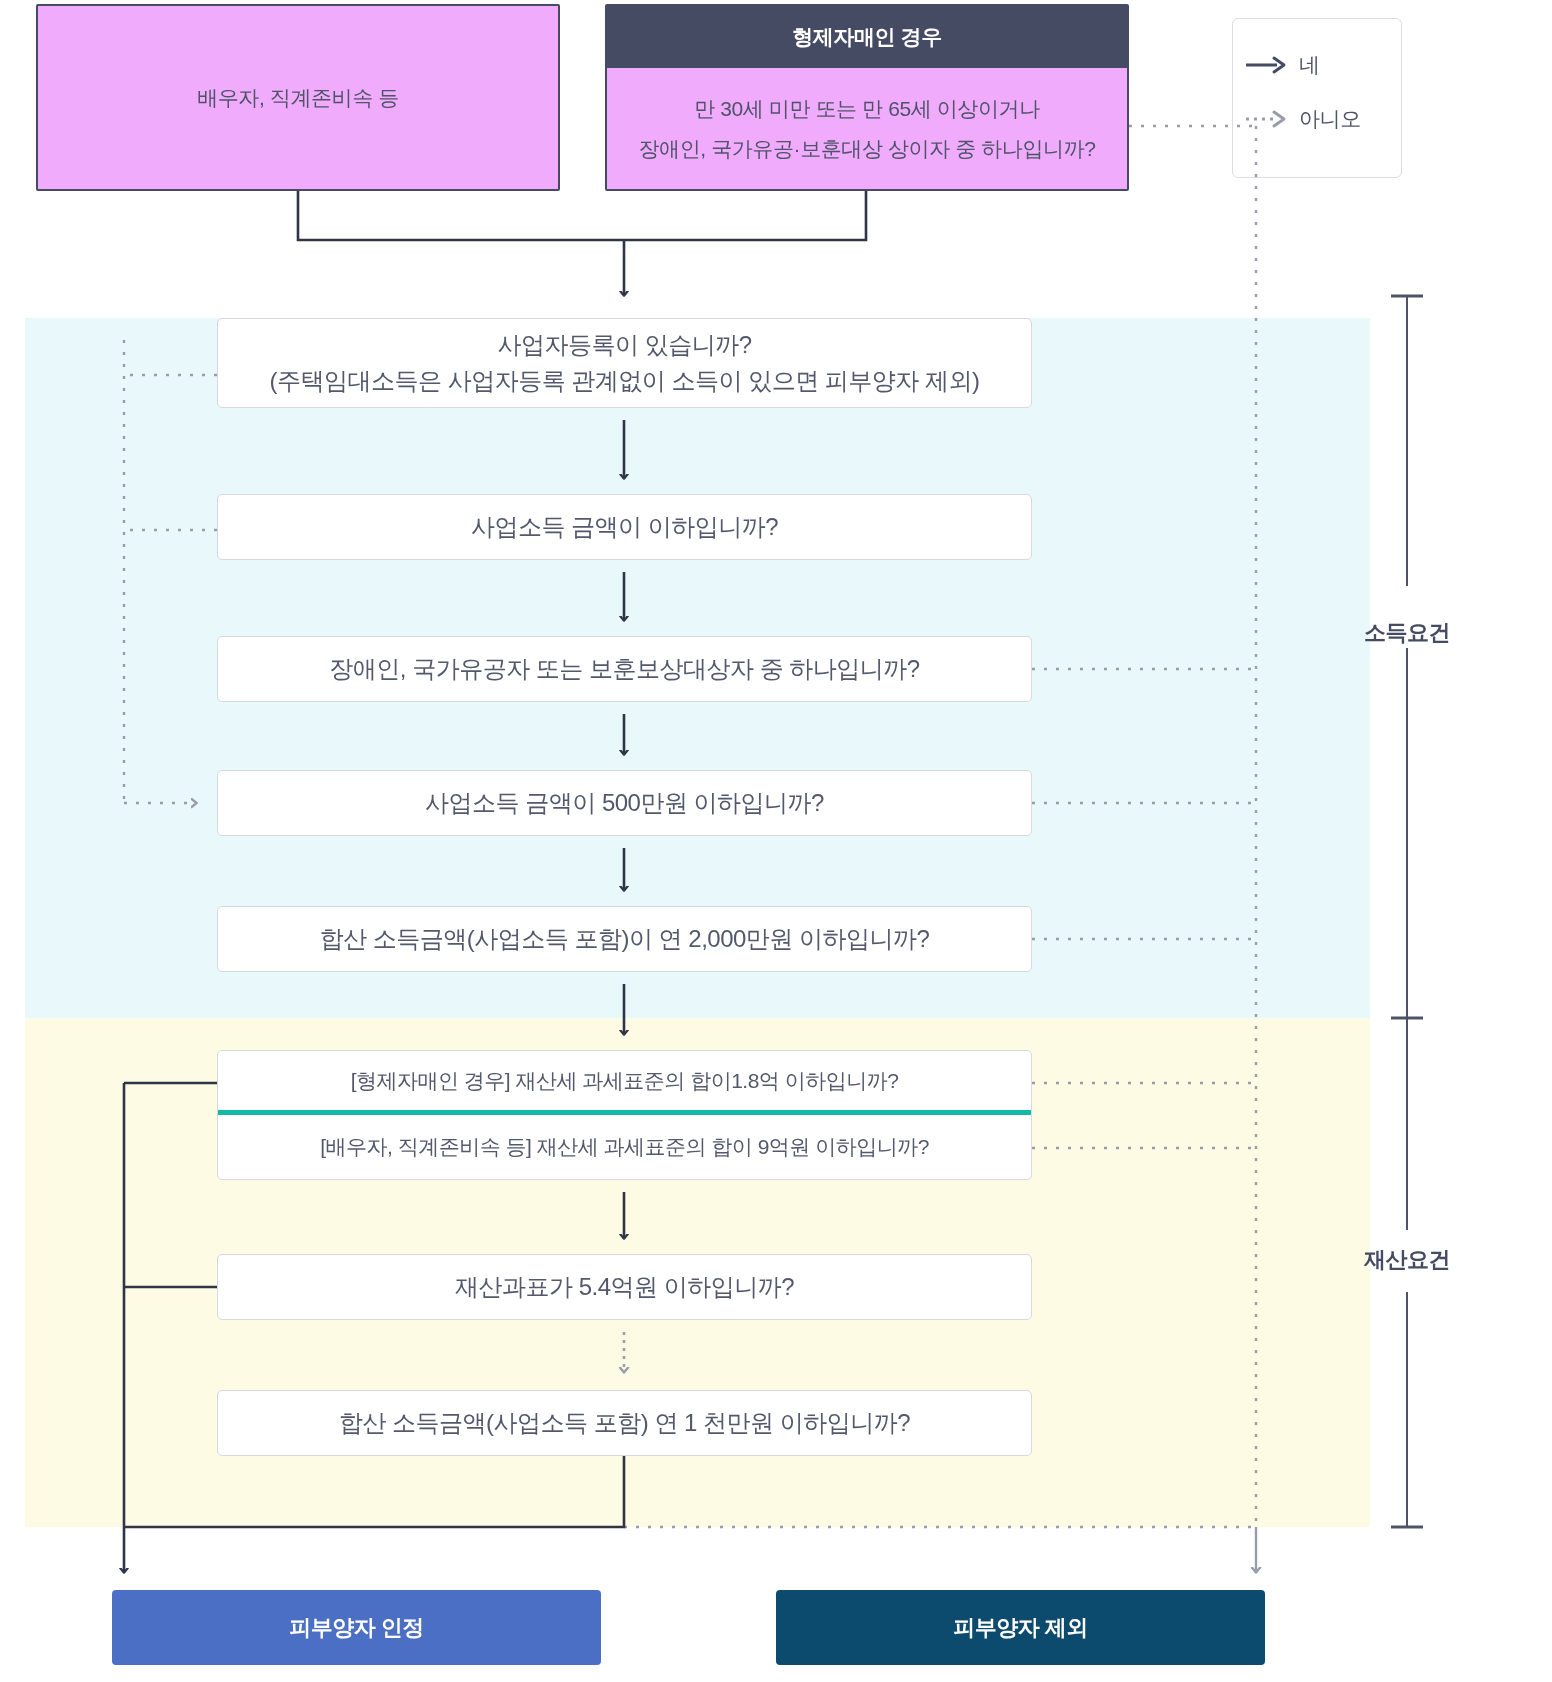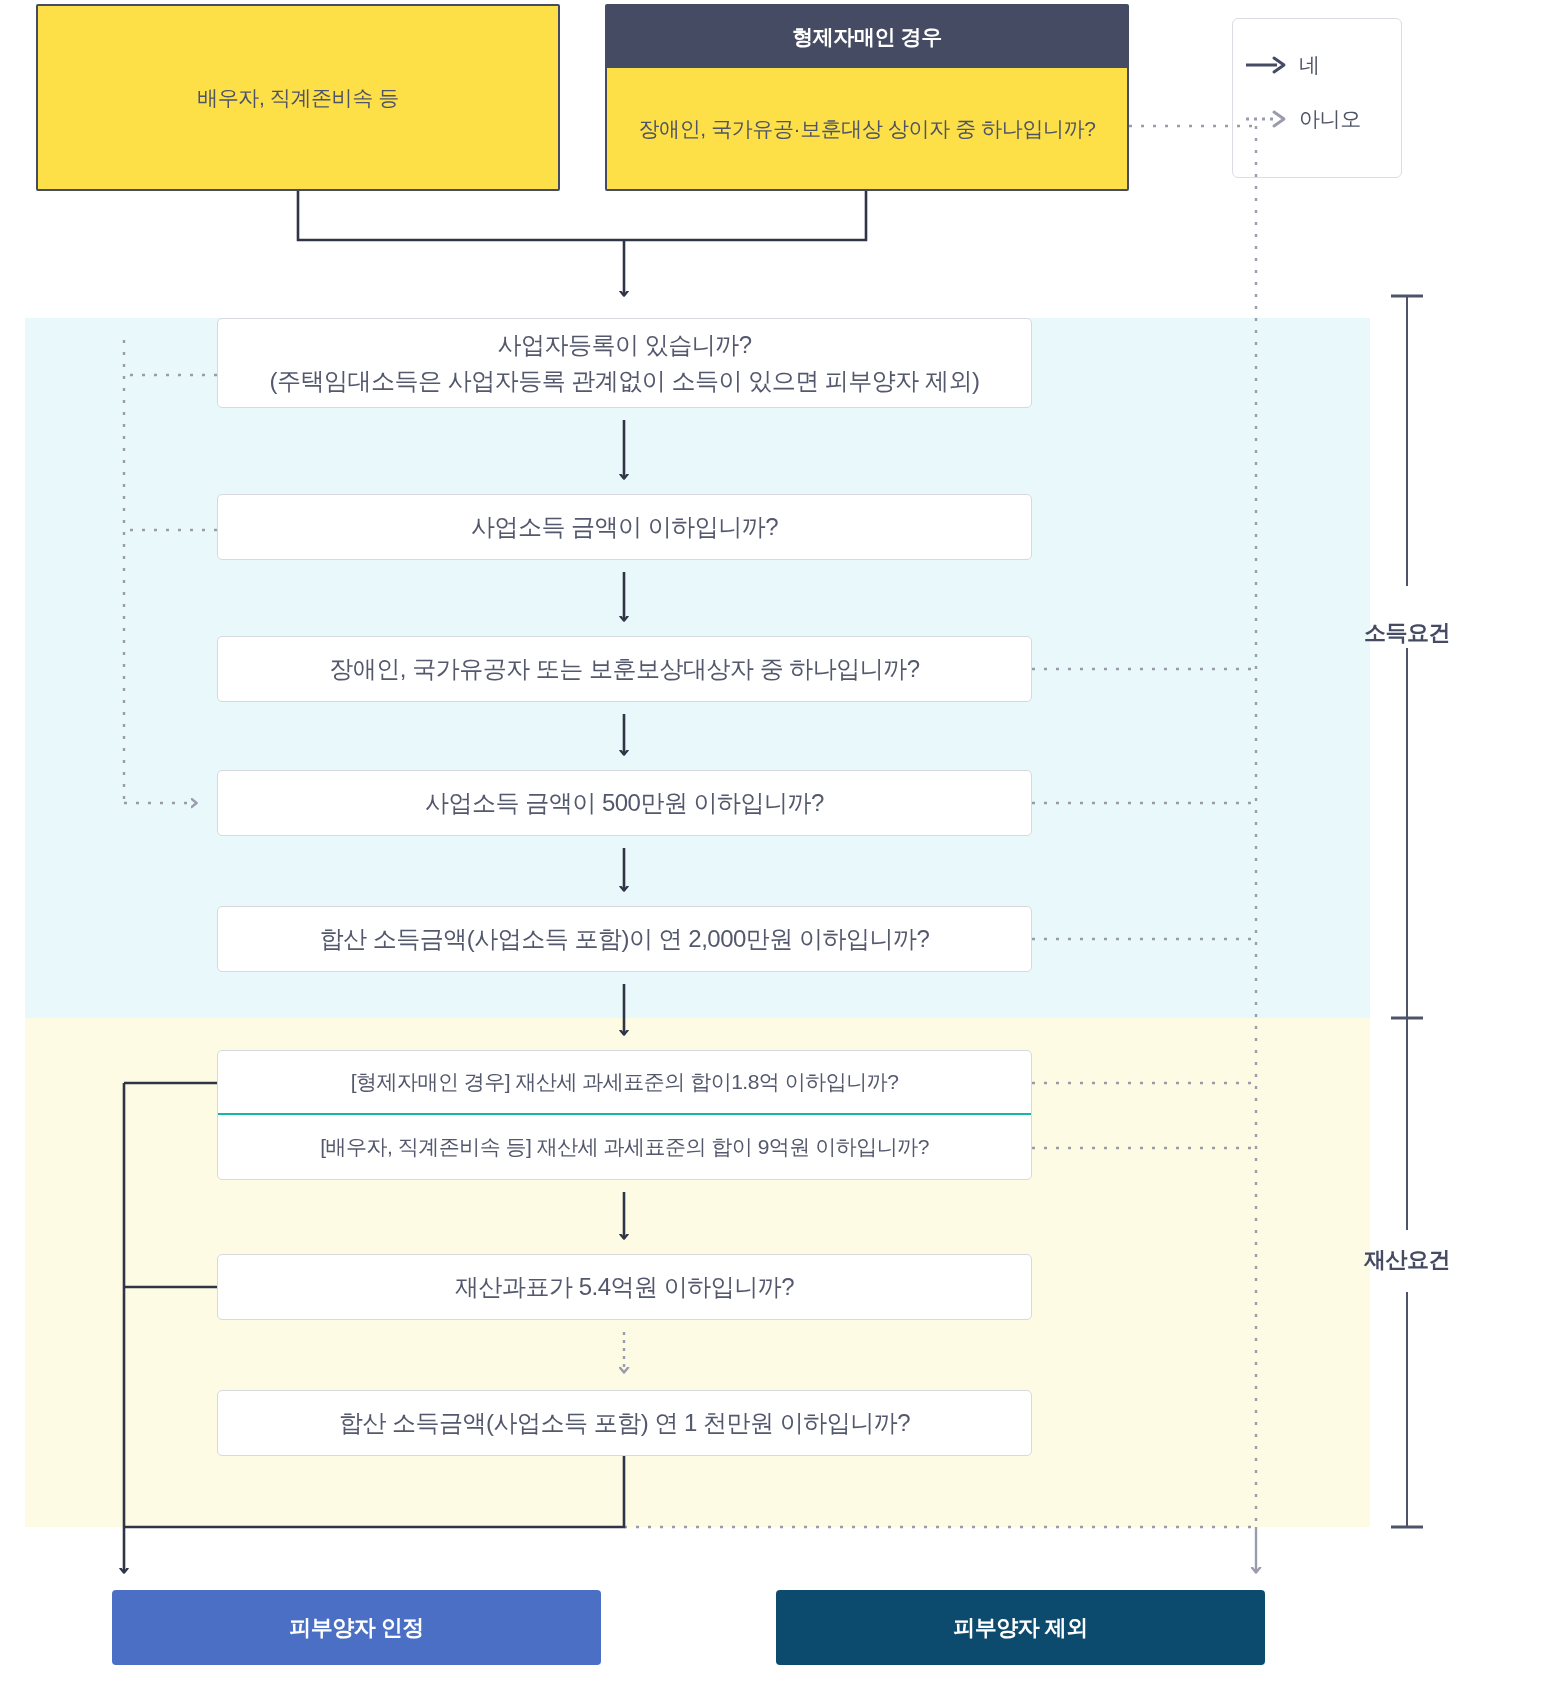--- a/index.html
+++ b/index.html
@@ -7,21 +7,21 @@
     width:1552px;height:1682px;position:relative;overflow:hidden;
     background:#ffffff;
     font-family:"Liberation Sans","DejaVu Sans",sans-serif;
     color:#4a4f63;
   }
   .stage{position:absolute;left:0;top:0;width:1552px;height:1682px;}
   svg.layer{position:absolute;left:0;top:0;width:1552px;height:1682px;pointer-events:none;}
 
   
   .topbox{
-    position:absolute;box-sizing:border-box;background:#fde047;
+    position:absolute;box-sizing:border-box;background:#f0abfc;
     border:2px solid #454b63;border-radius:2px;
   }
   .topbox .btext{
     position:absolute;left:0;right:0;top:50%;transform:translateY(-50%);
     text-align:center;font-size:21px;line-height:40px;color:#4e5368;letter-spacing:-0.4px;
   }
   .hdr{
     position:absolute;left:0;top:0;right:0;height:62px;background:#454b63;color:#fff;
     display:flex;align-items:center;justify-content:center;font-size:21px;font-weight:bold;
     letter-spacing:-0.4px;
@@ -56,21 +56,21 @@
   .fbox .ftext{
     position:absolute;left:0;right:0;top:50%;transform:translateY(-50%);
     text-align:center;font-size:24px;line-height:36px;color:#53586c;letter-spacing:-0.5px;
     padding:0 10px;box-sizing:border-box;
   }
   .fbox.split{padding:0;}
   .fsplit-row{
     position:relative;height:50%;display:flex;align-items:center;justify-content:center;
     font-size:21px;color:#53586c;letter-spacing:-0.5px;box-sizing:border-box;
   }
-  .fsplit-row.top{border-bottom:2px solid #14b8a6;}
+  .fsplit-row.top{border-bottom:5px solid #14b8a6;}
 
   
   .sidelabel{
     position:absolute;width:220px;text-align:center;font-size:22px;font-weight:bold;
     color:#454b63;letter-spacing:-0.5px;
   }
 
   
   .rbtn{
     position:absolute;height:75px;border-radius:4px;display:flex;align-items:center;
@@ -90,20 +90,21 @@
   <div class="topbox" style="left:36px;top:4px;width:524px;height:187px;">
     <div class="btext">
       <div>배우자, 직계존비속 등</div>
     </div>
   </div>
 
   <div class="topbox" style="left:605px;top:4px;width:524px;height:187px;">
     <div class="hdr">형제자매인 경우</div>
     <div class="hdrbody">
       <div>
+        <div>만 30세 미만 또는 만 65세 이상이거나</div>
         <div>장애인, 국가유공·보훈대상 상이자 중 하나입니까?</div>
       </div>
     </div>
   </div>
 
   <div class="legend">
     <div class="legrow" style="top:24px;">
       <span class="lgicon">
         <svg width="44" height="22" viewBox="0 0 44 22">
           <line x1="2" y1="11" x2="33" y2="11" stroke="#454b63" stroke-width="3"></line>

